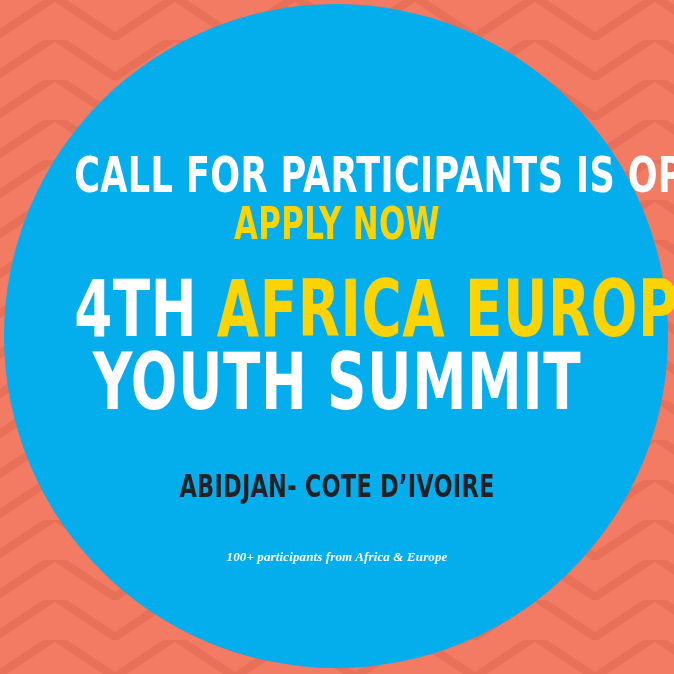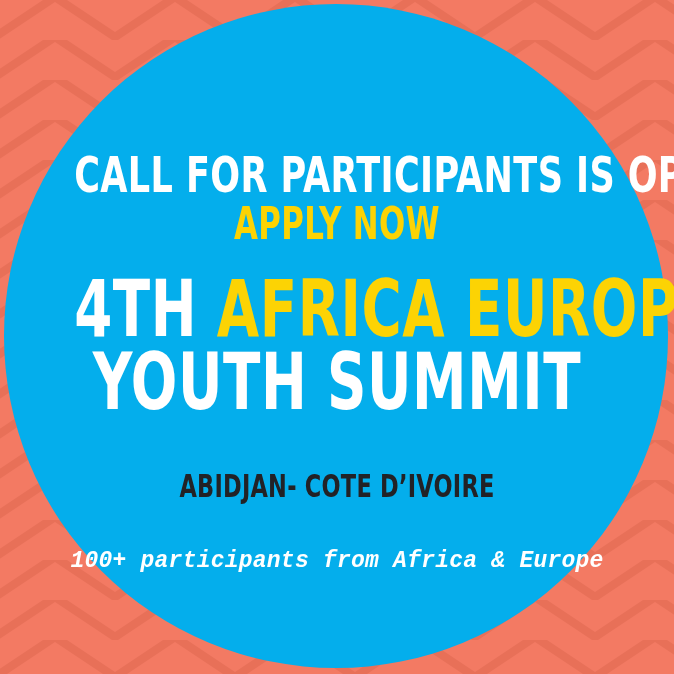--- a/index.html
+++ b/index.html
@@ -123,24 +123,24 @@
     right: 0;
     font-size: 32px;
     color: #222226;
   }
 
   .l-note {
     position: absolute;
     top: 550px;
     left: 0;
     right: 0;
-    font-family: Liberation Mono, monospace;
+    font-family: Liberation Serif, serif;
     font-style: italic;
     font-weight: 600;
-    font-size: 23px;
+    font-size: 13px;
     color: #ffffff;
     letter-spacing: 0.01em;
     line-height: 1;
     white-space: nowrap;
   }
 </style>
 </head>
 <body>
 
 <div id="poster">

